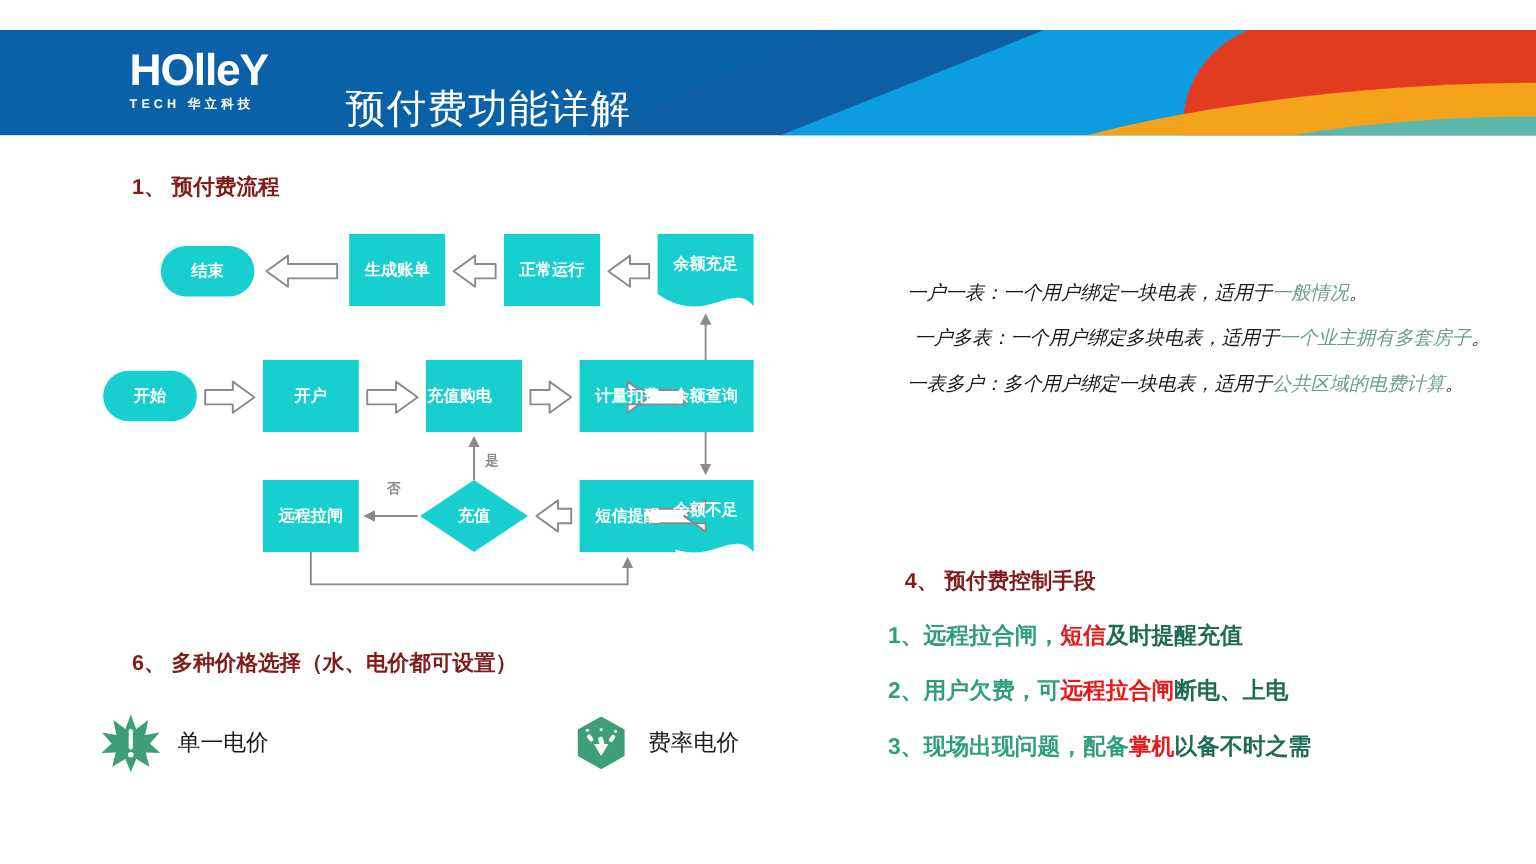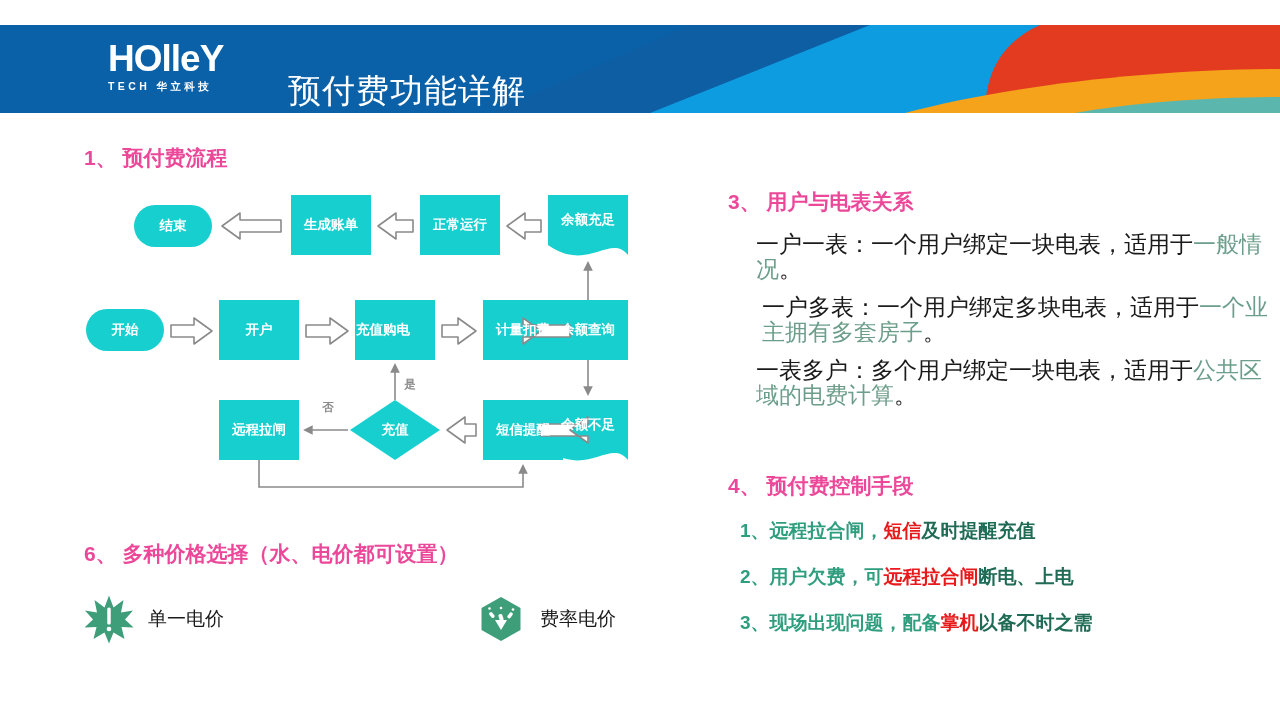--- a/index.html
+++ b/index.html
@@ -33,22 +33,23 @@
   }
   #header-title {
     position: absolute; left: 288px; top: 44px;
     font-size: 33px; color: #ffffff; white-space: nowrap;
     letter-spacing: 1px;
   }
 
   
   .sec-heading {
     position: absolute;
-    font-size: 21px; font-weight: bold; color: #ec4899;
+    font-size: 18px; font-weight: bold; color: #7f1d1d;
     white-space: nowrap;
+    margin-left: 26px;
   }
   #sec1-heading { left: 84px;  top: 144px; }
   #sec2-heading { left: 84px;  top: 540px; }
   #sec3-heading { left: 728px; top: 188px; }
   #sec4-heading { left: 728px; top: 472px; }
 
   
   #flow { position: absolute; left: 80px; top: 175px; width: 620px; height: 320px; }
   #flow-svg { position: absolute; left:0; top:0; }
   .node-label {
@@ -62,21 +63,21 @@
   }
 
   
   #price-row { position: absolute; left: 84px; top: 590px; width: 600px; height: 60px; }
   .price-item { position: absolute; top: 0; height: 58px; display:flex; align-items:center; }
   .price-ico { width: 50px; height: 50px; flex: 0 0 50px; }
   .price-txt { font-size: 19px; color:#1a1a1a; margin-left: 14px; white-space:nowrap; }
 
   
   #sec3-body { position: absolute; left: 756px; top: 232px; width: 520px; }
-  .s3-item { font-size: 23px; line-height: 25px; color:#1a1a1a; margin-bottom: 13px; }
+  .s3-item { font-size: 16px; line-height: 25px; color:#1a1a1a; margin-bottom: 13px; font-style: italic; }
   .s3-item .hl { color: #6d9e8c; }
   .s3-item.indent { padding-left: 6px; }
 
   
   #sec4-body { position: absolute; left: 740px; top: 518px; width: 530px; }
   .s4-item {
     font-size: 19px; font-weight: bold; color:#2f9e7e;
     line-height: 26px; margin-bottom: 20px; white-space: nowrap;
   }
   .s4-item .red { color: #e8191b; }
@@ -106,21 +107,20 @@
     <div id="logo-wrap">
       <div class="logo-main">HOlleY</div>
       <div class="logo-sub">TECH 华立科技</div>
     </div>
 
     <div id="header-title">预付费功能详解</div>
   </div>
 
   <div class="sec-heading" id="sec1-heading">1、 预付费流程</div>
   <div class="sec-heading" id="sec2-heading">6、 多种价格选择（水、电价都可设置）</div>
-  <div class="sec-heading" id="sec3-heading">3、 用户与电表关系</div>
   <div class="sec-heading" id="sec4-heading">4、 预付费控制手段</div>
 
   <div id="flow">
     <svg id="flow-svg" width="620" height="320" viewBox="0 0 620 320">
 
       <rect x="54" y="30" width="78" height="42" rx="21" ry="21" fill="#18cfcf"></rect>
 
       <rect x="211" y="20" width="80" height="60" fill="#18cfcf"></rect>
 
       <rect x="340" y="20" width="80" height="60" fill="#18cfcf"></rect>

